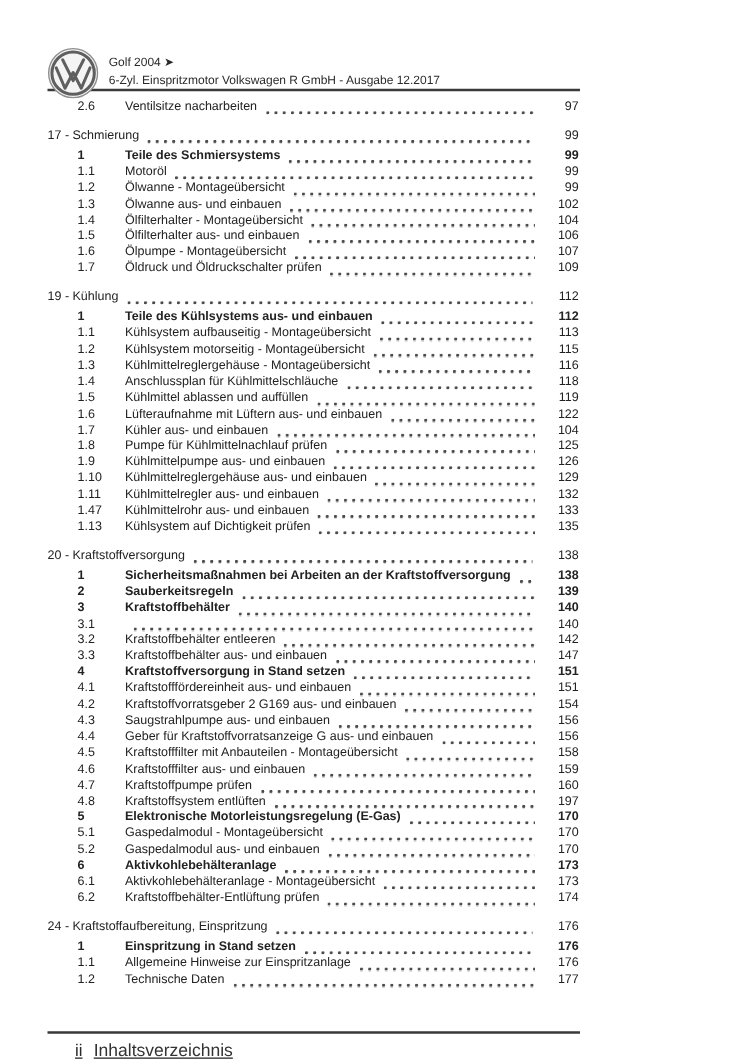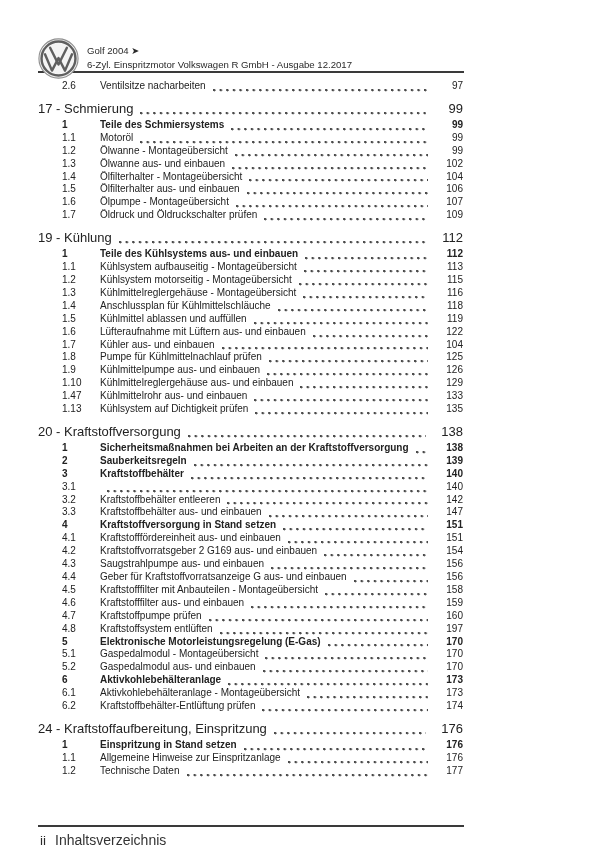--- a/index.html
+++ b/index.html
@@ -35,27 +35,27 @@
     height:3px;
     margin:0 5px 0 7px;
     align-self:flex-end;
     margin-bottom:1px;
     background-image:radial-gradient(circle at 1.2px 1.2px, var(--dot-color) 1.05px, rgba(0,0,0,0) 1.5px);
     background-size:6.6px 3px;
     background-repeat:repeat-x;
     background-position:left bottom;
   }
   .pg{flex:0 0 30px;text-align:right;}
-  .chapter{font-size:13px;line-height:16px;margin:8px 0 2px 0;}
+  .chapter{font-size:10px;line-height:16px;margin:8px 0 2px 0;}
   .chapter .pg{flex:0 0 32px;}
   .chapter .leader{margin-bottom:2px;}
 
   
   .footer-rule{flex:0 0 auto;height:2px;background:var(--rule-color);margin:0 66px 0 38px;}
-  .footer{flex:0 0 auto;padding:5px 67px 0 40px;display:flex;align-items:baseline;gap:9px;}
+  .footer{flex:0 0 auto;padding:5px 67px 0 60px;display:flex;align-items:baseline;gap:9px;text-decoration:underline;}
   .footer-page{font-size:13.5px;color:#2a2a2a;}
   .footer-label{font-size:14px;color:#333;}
 </style>
 </head>
 <body>
 
 <div class="page">
 
   <div class="header">
     <div class="logo">
@@ -198,20 +198,26 @@
         <span class="leader"></span>
         <span class="pg">126</span>
       </div>
       <div class="row entry">
         <span class="num">1.10</span>
         <span class="title">Kühlmittelreglergehäuse aus- und einbauen</span>
         <span class="leader"></span>
         <span class="pg">129</span>
       </div>
       <div class="row entry">
+        <span class="num">1.11</span>
+        <span class="title">Kühlmittelregler aus- und einbauen</span>
+        <span class="leader"></span>
+        <span class="pg">132</span>
+      </div>
+      <div class="row entry">
         <span class="num">1.47</span>
         <span class="title">Kühlmittelrohr aus- und einbauen</span>
         <span class="leader"></span>
         <span class="pg">133</span>
       </div>
       <div class="row entry">
         <span class="num">1.13</span>
         <span class="title">Kühlsystem auf Dichtigkeit prüfen</span>
         <span class="leader"></span>
         <span class="pg">135</span>

